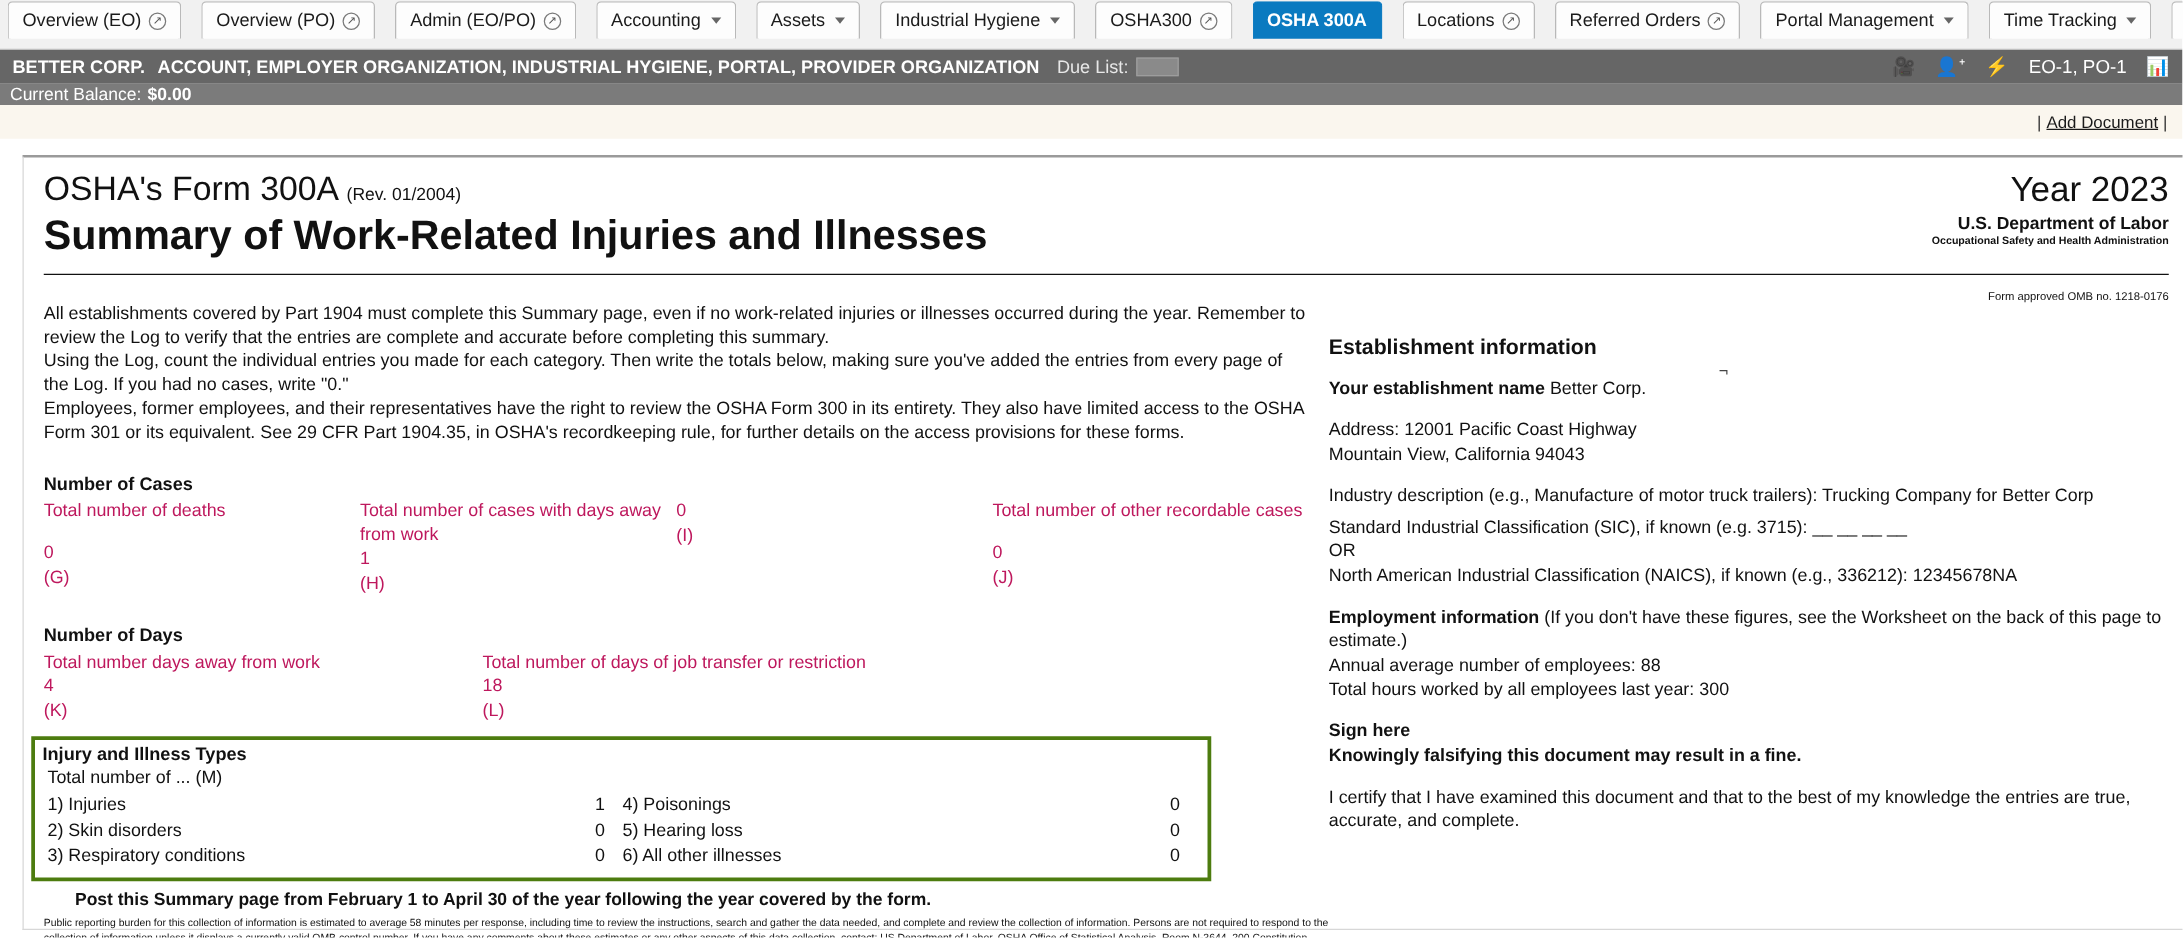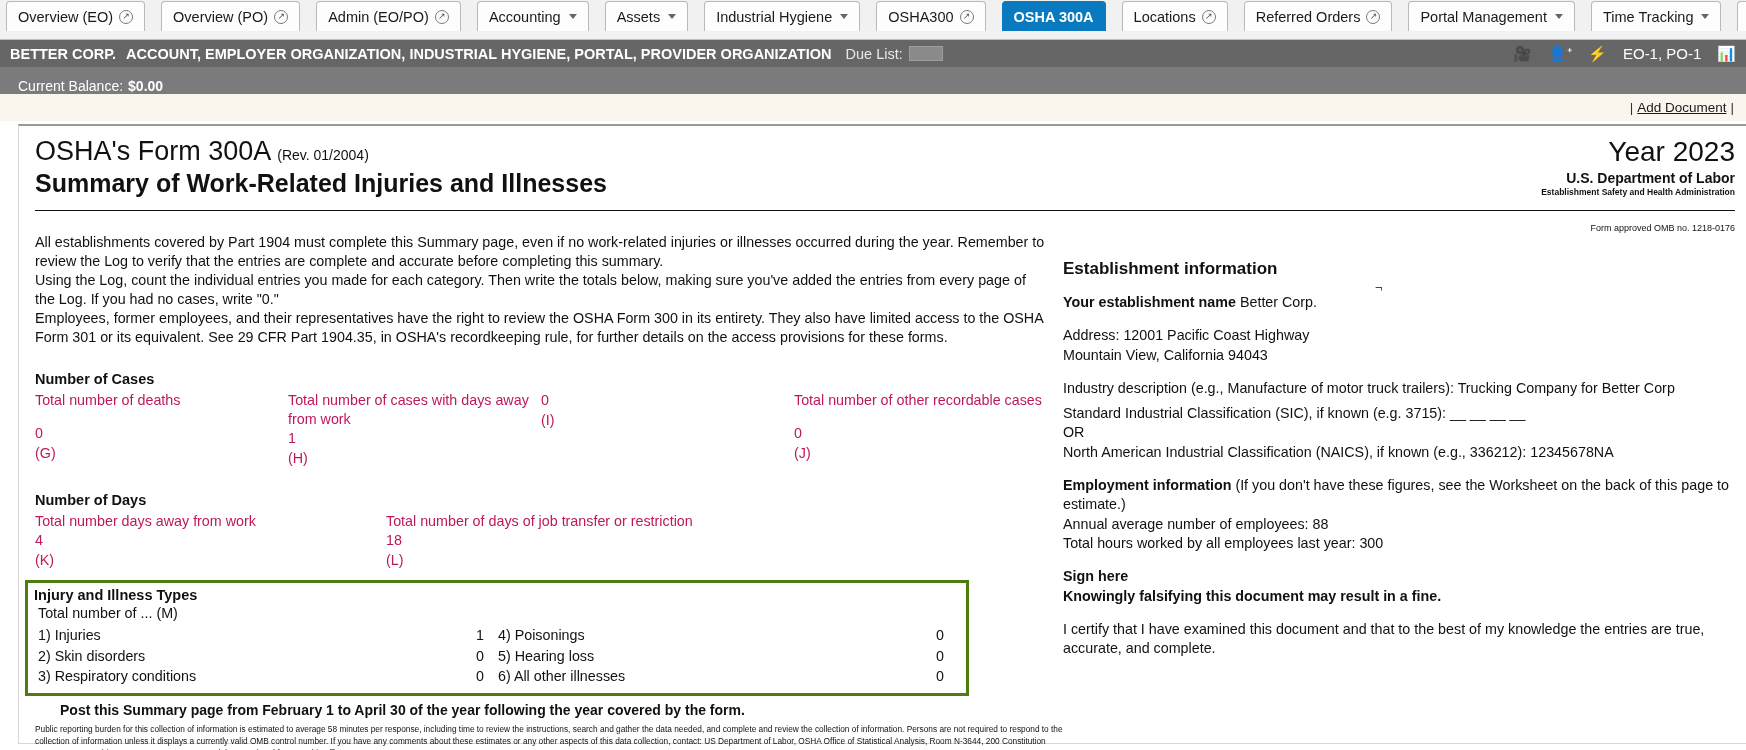--- a/index.html
+++ b/index.html
@@ -91,26 +91,26 @@
     background: #8a8a8a;
     border: 1px solid #9d9d9d;
     margin-left: 6px;
   }
   .ctxbar .spacer { flex: 1; }
   .ctxbar .icons { display: flex; align-items: center; gap: 16px; }
   .ctxbar .icons span { font-size: 15px; line-height: 1; }
   .ctxbar .orgcode { font-size: 14px; }
 
   .balbar {
-    height: 27px;
+    height: 17px;
     background: #7b7b7b;
     color: #ffffff;
     display: flex;
-    align-items: flex-end;
-    padding: 0 18px;
+    align-items: flex-start;
+    padding: 0 8px;
     font-size: 14px;
   }
   .balbar b { font-weight: bold; margin-left: 5px; }
 
   
   .docstrip {
     height: 27px;
     background: #faf6ee;
     display: flex;
     align-items: center;
@@ -131,21 +131,21 @@
     top: 124px; left: 18px;
     width: 1734px; height: 620px;
     background: #fff;
     border: 1px solid #d7d7d7;
     border-top: 2px solid #9a9a9a;
     padding: 10px 16px 0 16px;
   }
   .formhead { display: flex; justify-content: space-between; align-items: flex-start; }
   .fh-left .t1 { font-size: 27px; color: #111; }
   .fh-left .t1 .rev { font-size: 14px; }
-  .fh-left .t2 { font-size: 25px; font-weight: bold; color: #111; margin-top: 2px; }
+  .fh-left .t2 { font-size: 33px; font-weight: bold; color: #111; margin-top: 2px; }
   .fh-right { text-align: right; }
   .fh-right .yr { font-size: 28px; color: #111; }
   .fh-right .dol { font-size: 14px; font-weight: bold; color: #111; margin-top: 2px; }
   .fh-right .osha { font-size: 8.5px; font-weight: bold; color: #111; margin-top: 1px; }
 
   .rule { border: none; border-top: 1px solid #111; margin: 12px 0 4px 0; }
   .omb { text-align: right; font-size: 9px; color: #111; margin-top: 12px; }
   .dashmark { position: absolute; left: 1340px; top: 82px; font-size: 13px; color:#444; }
 
   .body { display: flex; gap: 10px; }
@@ -288,21 +288,21 @@
       <div class="fh-left">
         <div class="t1">
           <span>OSHA's Form 300A</span>
           <span class="rev">(Rev. 01/2004)</span>
         </div>
         <div class="t2">Summary of Work-Related Injuries and Illnesses</div>
       </div>
       <div class="fh-right">
         <div class="yr">Year 2023</div>
         <div class="dol">U.S. Department of Labor</div>
-        <div class="osha">Establishment Safety and Health Administration</div>
+        <div class="osha">Occupational Safety and Health Administration</div>
       </div>
     </div>
 
     <div style="position:relative;">
       <div class="dashmark">¬</div>
     </div>
     <hr class="rule">
     <div class="omb">Form approved OMB no. 1218-0176</div>
 
     <div class="body">

